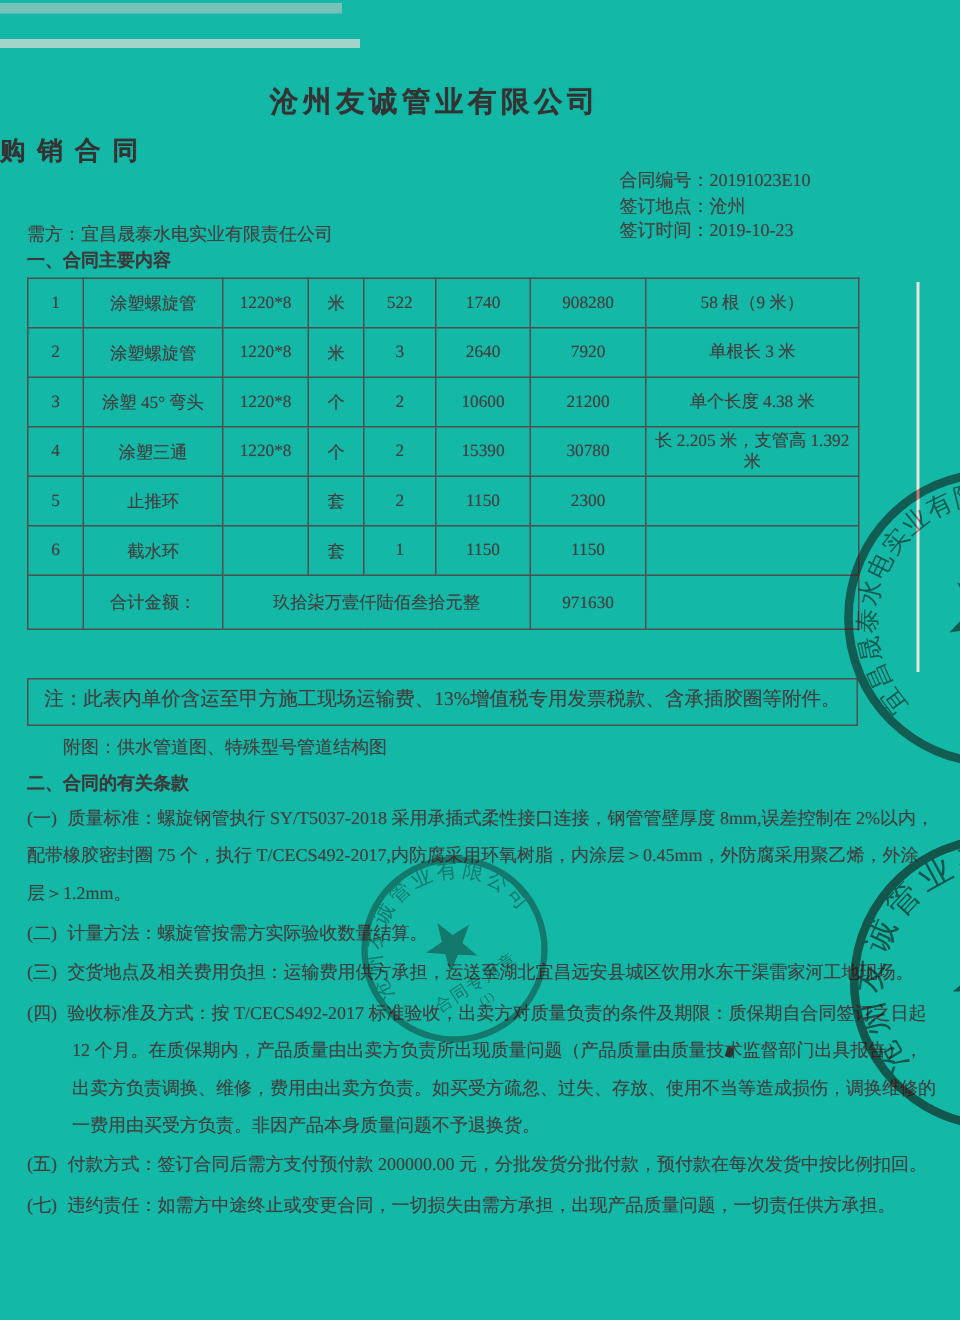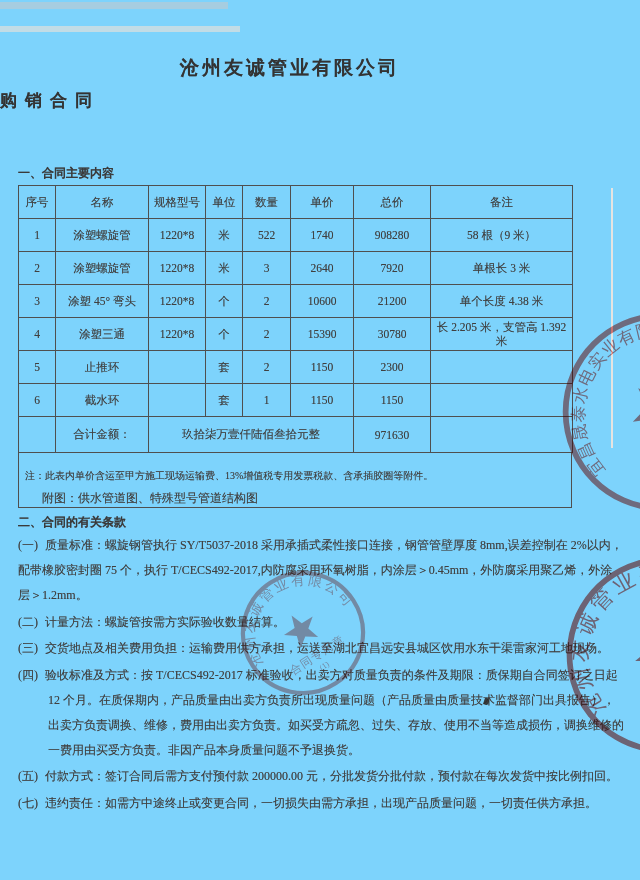--- a/index.html
+++ b/index.html
@@ -3,21 +3,21 @@
 <meta charset="utf-8">
 <style>
   html,body{margin:0;padding:0;}
   body{
     width:640px;height:880px;overflow:hidden;
     background:#f6f5f3;
     font-family:"Liberation Serif","DejaVu Serif",serif;
   }
   .page{
     position:relative;width:640px;height:880px;overflow:hidden;
-    background:#7dd3fc;color:#3d3d3d;
+    background:#14b8a6;color:#3d3d3d;
   }
   .txt{position:absolute;white-space:nowrap;text-shadow:0 0 .5px rgba(70,70,70,.55);}
   .scan-bar{position:absolute;background:#c9c9c9;opacity:.55;}
   .scan-bar2{position:absolute;background:#dfdfdd;opacity:.7;}
   .edge-shadow{position:absolute;left:611px;top:188px;width:2px;height:260px;background:#e6e4e1;}
   .doc-title{
     position:absolute;left:0;top:55px;width:580px;text-align:center;
     font-size:19px;letter-spacing:3px;color:#333;font-weight:600;
     text-shadow:0 0 .6px rgba(60,60,60,.6);
   }
@@ -39,23 +39,24 @@
     border:1px solid #4f4f4f;text-align:center;vertical-align:middle;
     padding:1px 2px;font-weight:normal;overflow:hidden;
     text-shadow:0 0 .5px rgba(70,70,70,.5);
   }
   table.main th{height:30px;}
   table.main td{height:30px;}
   tr.total-row td{height:33px;}
   td.remark{line-height:14px;}
   .note-box{
     position:absolute;left:18px;top:452px;width:540px;height:22px;
-    border:1px solid #4f4f4f;padding:16px 6px;
-    font-size:10px;color:#404040;white-space:nowrap;
+    border:1px solid #4f4f4f;padding:4px 6px;
+    font-size:13px;color:#404040;white-space:nowrap;
     text-shadow:0 0 .5px rgba(70,70,70,.5);
+    text-align:center;
   }
   .clauses{
     position:absolute;left:18px;top:533px;width:606px;
     font-size:12px;line-height:25px;color:#404040;
   }
   .clause{margin-bottom:1.5px;text-shadow:0 0 .5px rgba(70,70,70,.5);}
   .clause-label{margin-right:7px;}
   .clause.hang{padding-left:30px;text-indent:-30px;}
   .stamp{position:absolute;mix-blend-mode:multiply;pointer-events:none;}
   .stamp svg{display:block;}
@@ -69,46 +70,42 @@
 
 <div class="page">
 
   <div class="scan-bar" style="left:0;top:2px;width:228px;height:7px;"></div>
   <div class="scan-bar2" style="left:0;top:26px;width:240px;height:6px;"></div>
   <div class="edge-shadow"></div>
 
   <div class="doc-title">沧州友诚管业有限公司</div>
   <div class="doc-subtitle">购销合同</div>
 
-
+  <div class="txt info" style="left:18px;top:148px;">需方：宜昌晟泰水电实业有限责任公司</div>
+
+  <div class="info-right">
+    <div>合同编号：20191023E10</div>
+    <div>签订地点：沧州</div>
+    <div>签订时间：2019-10-23</div>
+  </div>
 
   <div class="txt sec-head" style="left:18px;top:165px;">一、合同主要内容</div>
 
   <table class="main">
     <colgroup>
       <col style="width:37px">
         <col style="width:93px">
         <col style="width:57px">
         <col style="width:37px">
       <col style="width:48px">
         <col style="width:63px">
         <col style="width:77px">
         <col style="width:142px">
     </colgroup>
     <tbody>
-        <tr>
-      <th>序号</th>
-      <th>名称</th>
-      <th>规格型号</th>
-      <th>单位</th>
-      <th>数量</th>
-      <th>单价</th>
-      <th>总价</th>
-      <th>备注</th>
-    </tr>
     <tr>
       <td>1</td>
       <td>涂塑螺旋管</td>
       <td>1220*8</td>
       <td>米</td>
       <td>522</td>
       <td>1740</td>
       <td>908280</td>
       <td class="remark">58 根（9 米）</td>
     </tr>

